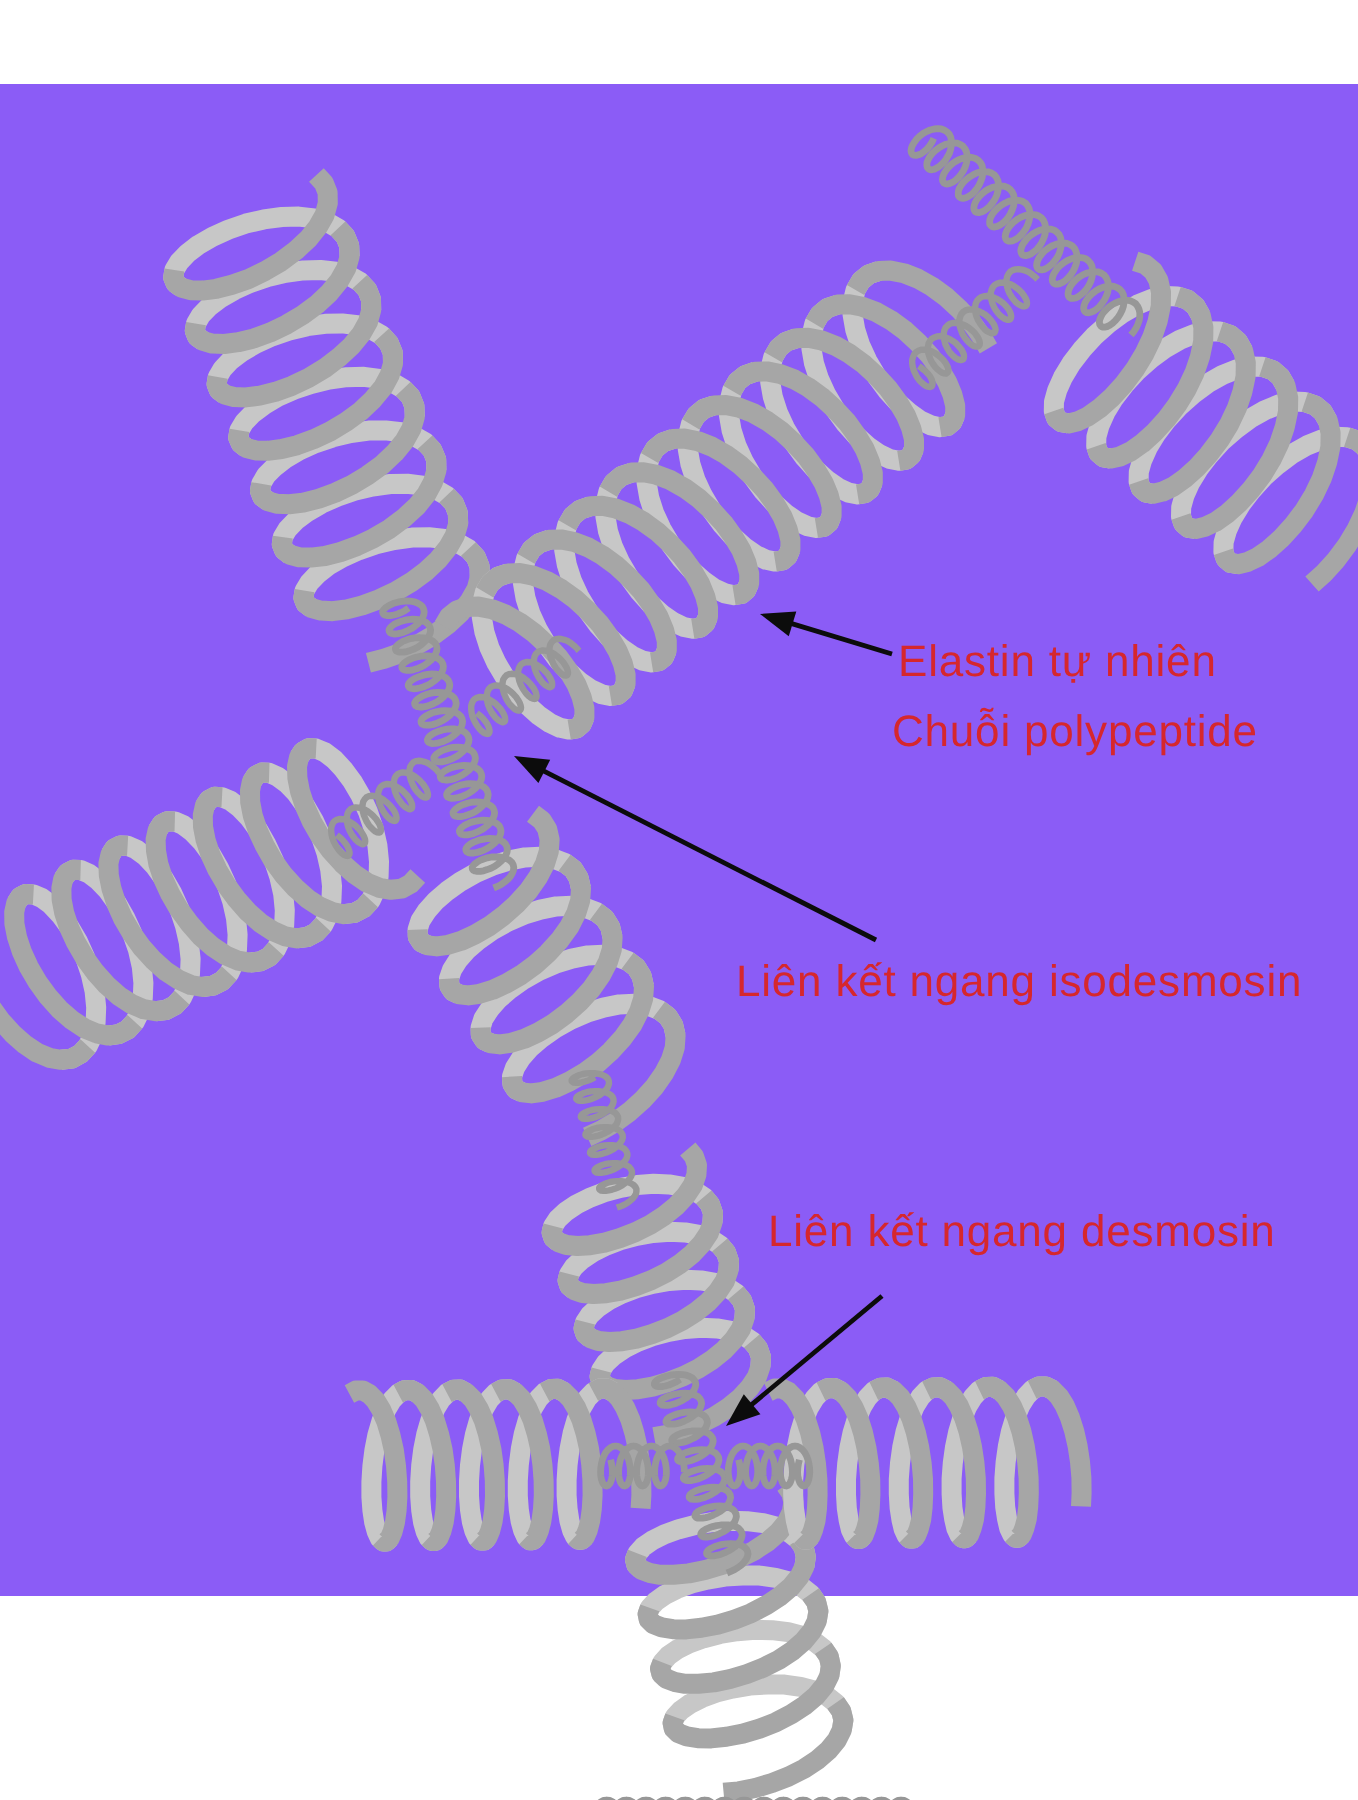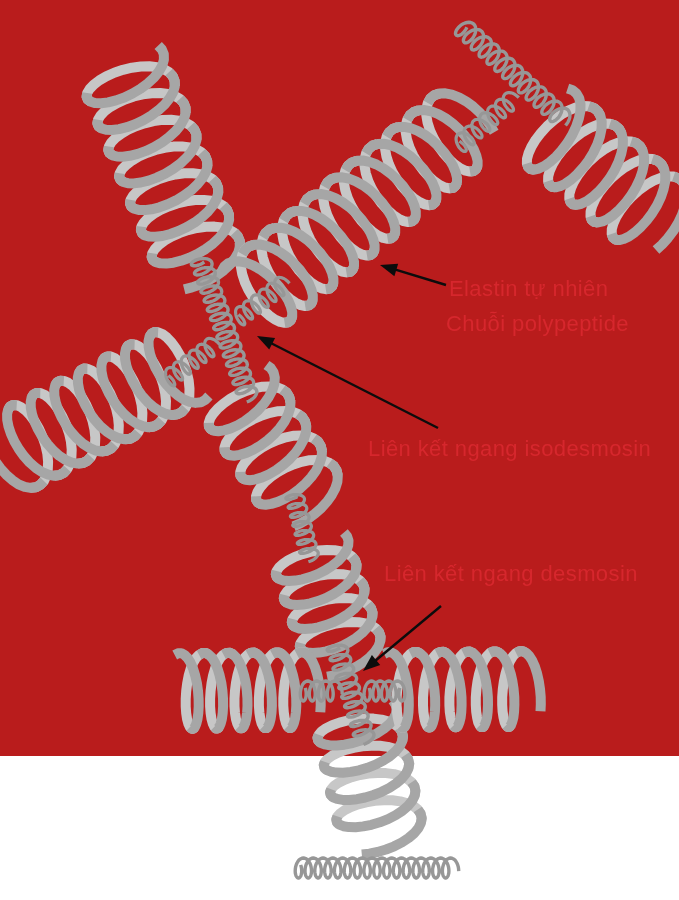--- a/index.html
+++ b/index.html
@@ -7,21 +7,22 @@
     padding: 0;
     background: #ffffff;
     width: 679px;
     height: 900px;
     overflow: hidden;
   }
   #stage {
     position: relative;
     width: 679px;
     height: 756px;
-    background: #b91c1c;
+    background: #8b5cf6;
+    margin-top: 42px;
   }
   svg text.diagram-label {
     font-family: "Liberation Sans", sans-serif;
     font-size: 22px;
     letter-spacing: 0.4px;
   }
 </style>
 </head>
 <body>
 

